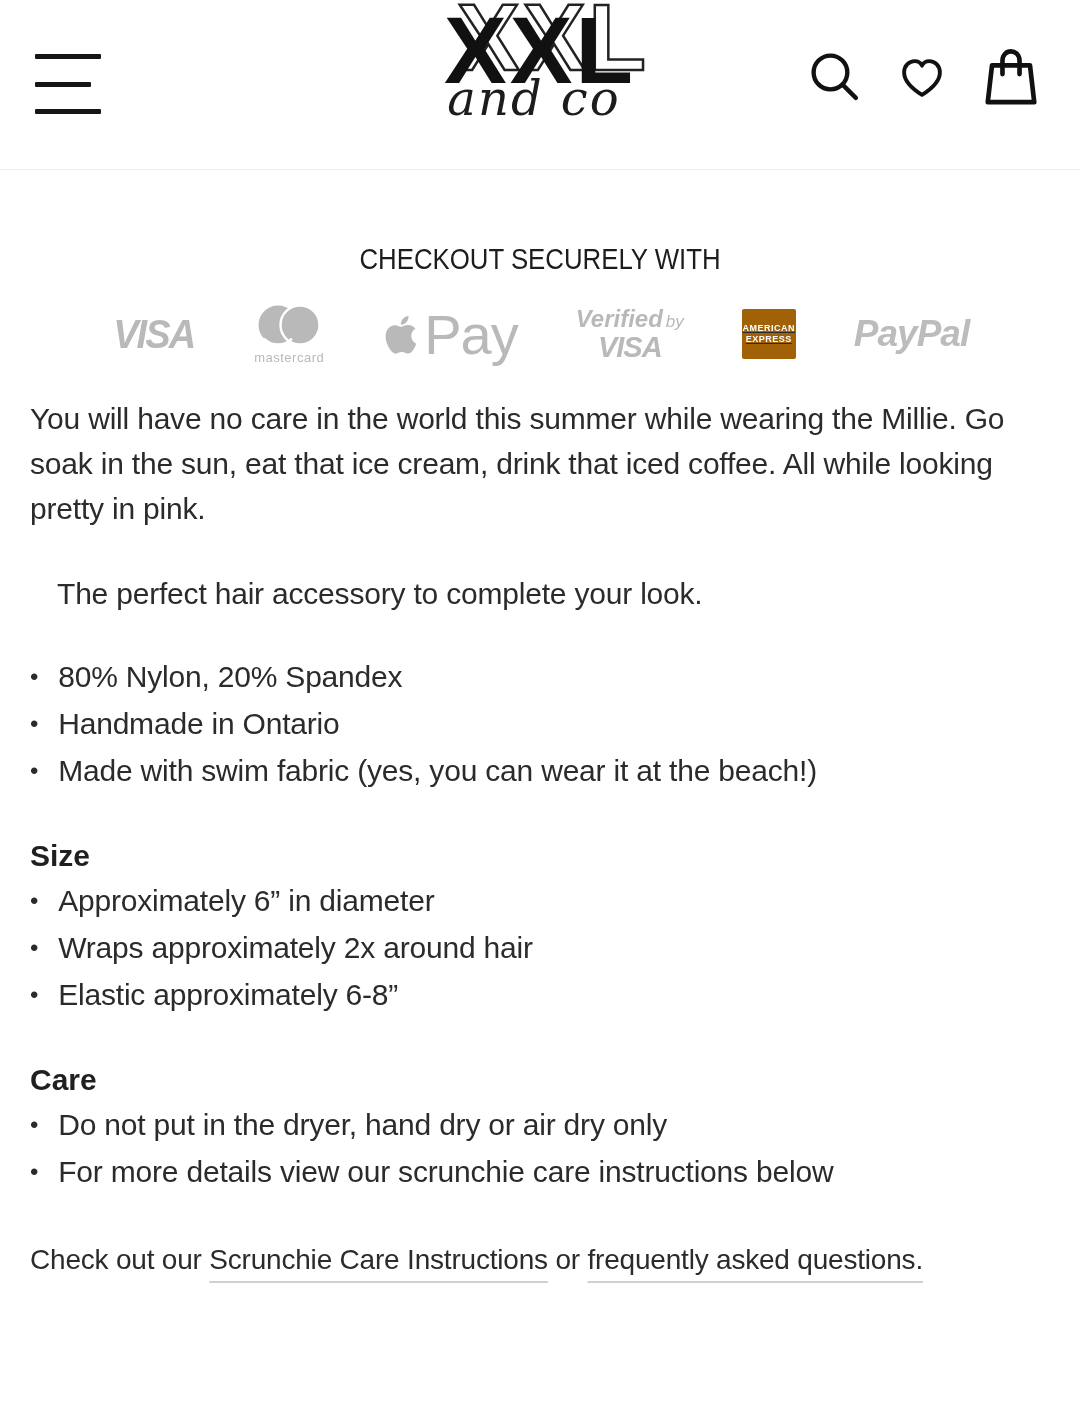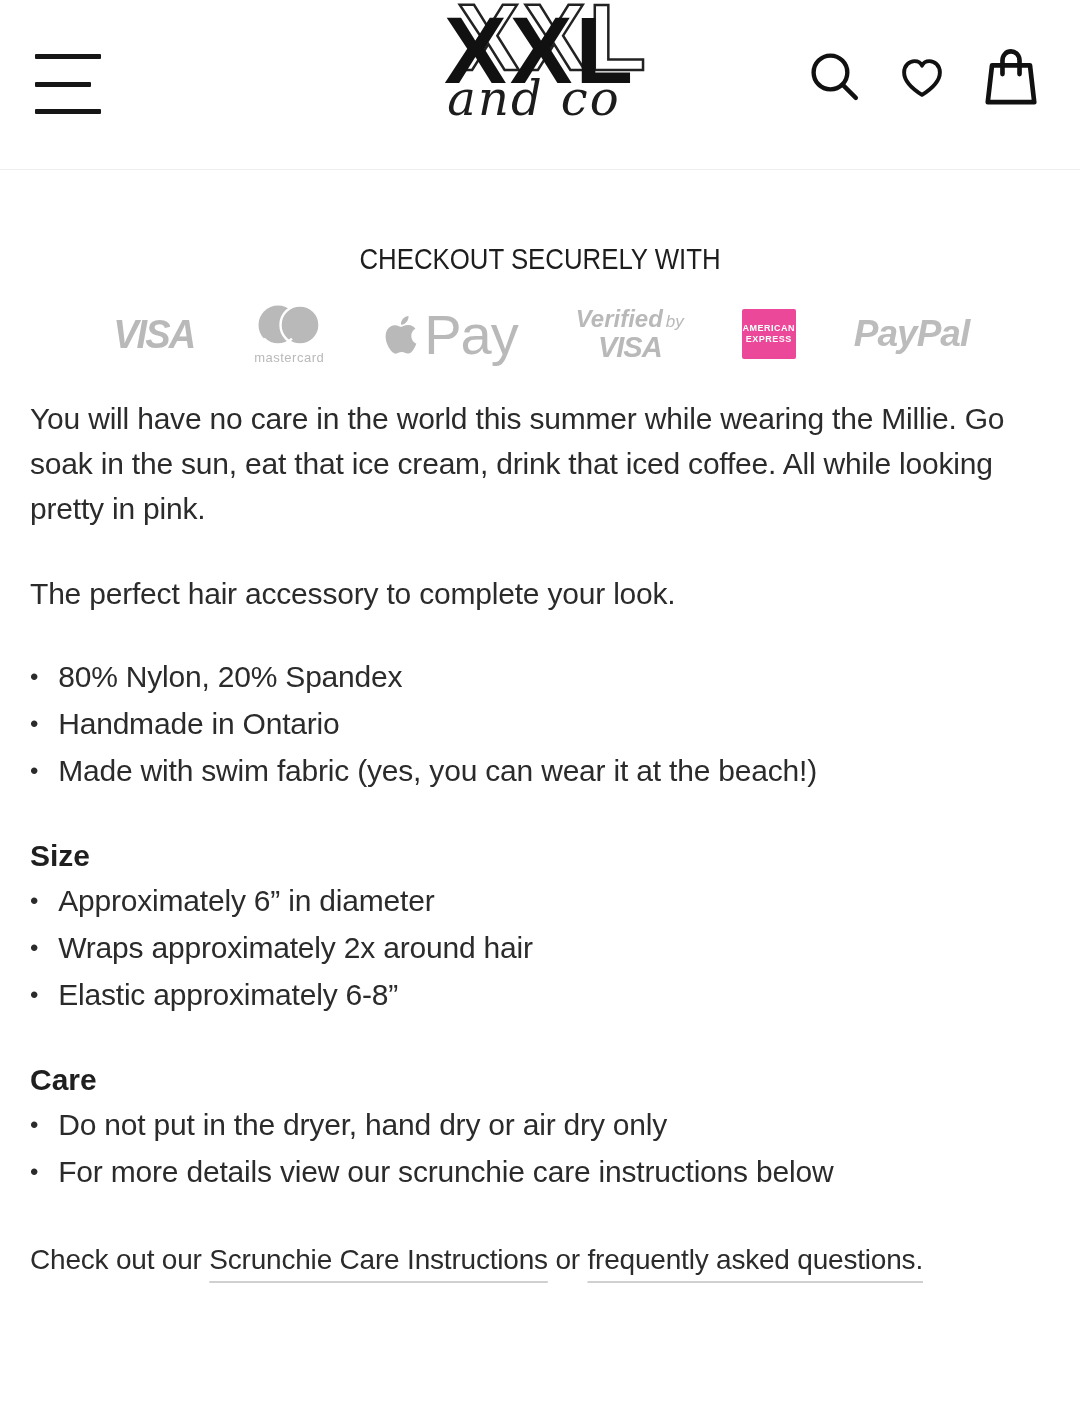--- a/index.html
+++ b/index.html
@@ -85,41 +85,42 @@
   .pay-mc-label { font-size: 13px; color: #b9b9b9; letter-spacing: 0.5px; margin-top: 1px; }
   .pay-applepay { display: flex; align-items: center; gap: 4px; }
   .pay-applepay .pay-word {
     font-size: 56px; font-weight: 400; color: #b9b9b9; letter-spacing: -1px;
   }
   .pay-vbv { text-align: center; line-height: 1; color: #b9b9b9; }
   .pay-vbv .l1 { font-size: 24px; font-weight: 700; font-style: italic; }
   .pay-vbv .l1 .by { font-size: 17px; font-weight: 400; font-style: italic; margin-left: 3px; }
   .pay-vbv .l2 { font-size: 29px; font-weight: 700; font-style: italic; letter-spacing: -1px; margin-top: 2px; }
   .pay-amex {
-    width: 54px; height: 50px; background: #ec4899; border-radius: 2px;
+    width: 54px; height: 50px; background: #a16207; border-radius: 2px;
     display: flex; flex-direction: column; justify-content: center; 
     line-height: 1.25;
+    text-decoration: underline;
   }
   .pay-amex span { color: #ffffff; font-size: 9px; font-weight: 700; letter-spacing: 0.5px; }
   .pay-paypal {
     font-size: 37px; font-weight: 700; font-style: italic;
     color: #bcbcbc; letter-spacing: -1px;
   }
 
   
   .content-area {
     padding: 0 30px;
     margin-top: 30px;
     max-width: 1080px;
   }
   .para {
     font-size: 30px; line-height: 45px; color: #2b2b2b;
     letter-spacing: -0.2px;
   }
-  .para + .para { margin-top: 40px; }
+  .para + .para { margin-top: 40px; margin-left: 27px; }
 
   .section { margin-top: 38px; }
   .section-title {
     font-size: 30px; font-weight: 700; color: #1f1f1f; line-height: 45px;
   }
   .section ul { list-style: none; }
   .section li {
     font-size: 30px; line-height: 45px; color: #2b2b2b;
     display: flex; align-items: baseline; letter-spacing: -0.2px;
   }

